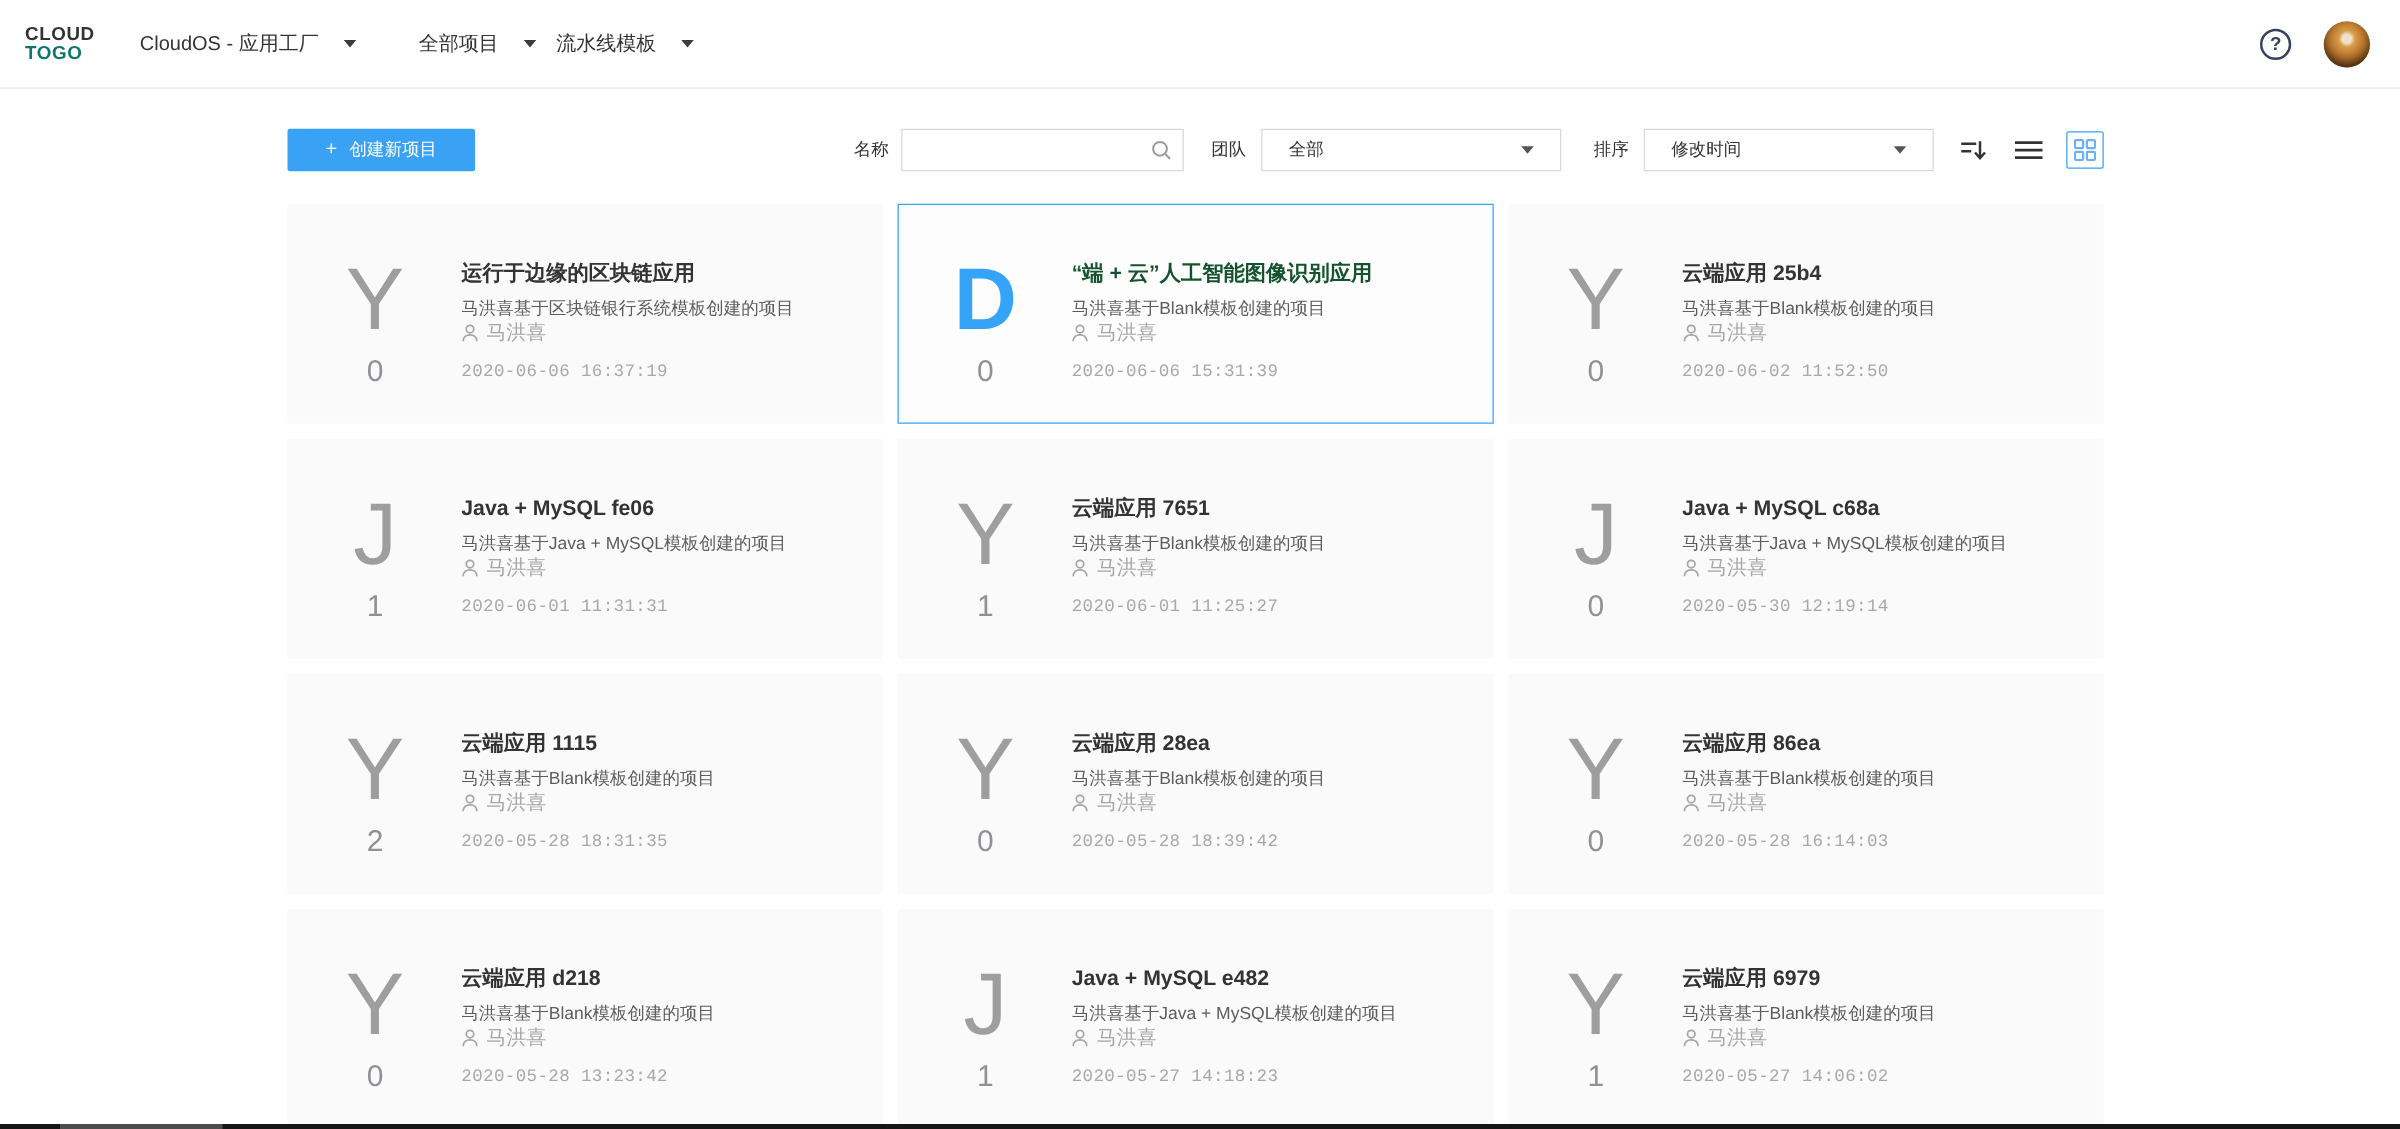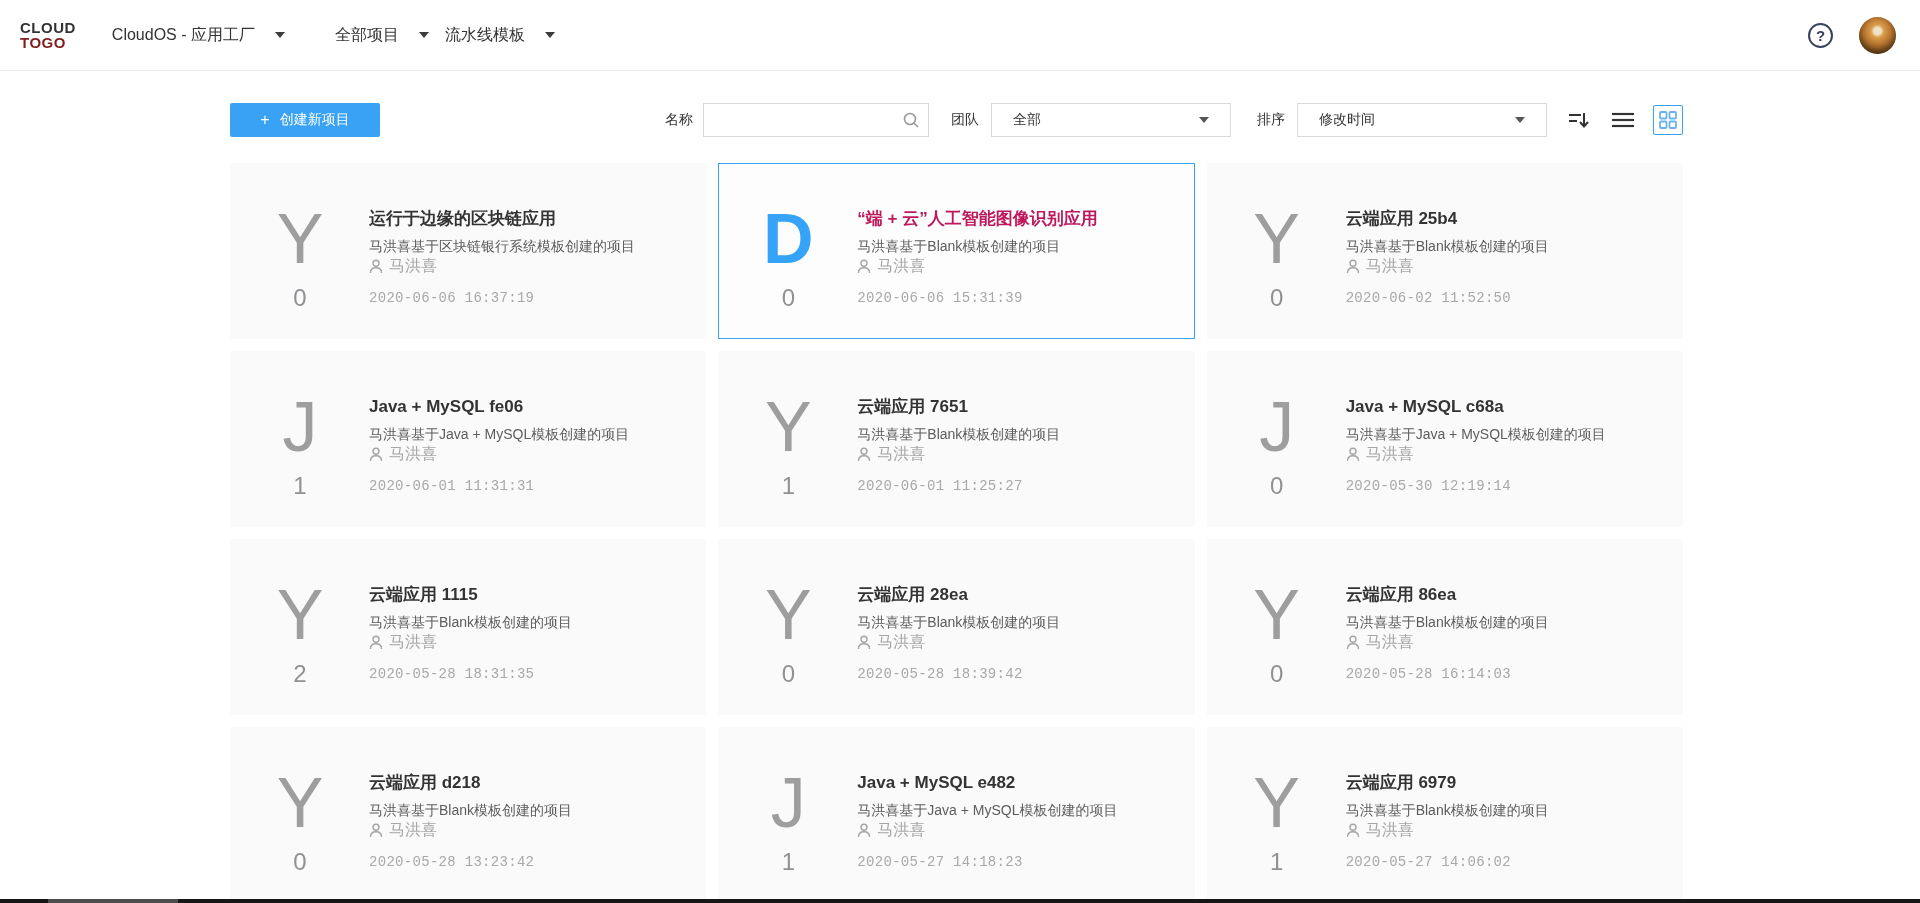--- a/index.html
+++ b/index.html
@@ -3,21 +3,21 @@
 <meta charset="utf-8">
 <style>
   * { margin:0; padding:0; box-sizing:border-box; }
   html,body { width:1920px; height:903px; background:#fff; overflow:hidden;
               font-family:"Liberation Sans","DejaVu Sans",sans-serif; color:#333; }
 
   
   .header { height:71px; background:#fff; border-bottom:1px solid #e8e8e8;
             display:flex; align-items:center; padding:0 24px 0 20px; }
   .logo { line-height:15px; font-weight:bold; font-size:15px; letter-spacing:.5px; cursor:pointer; }
-  .logo .l2 { color:#7f1d1d; }
+  .logo .l2 { color:#0f766e; }
   .nav { display:flex; align-items:center; font-size:16px; color:#333; }
   .nav-item { display:flex; align-items:center; gap:20px; cursor:pointer; }
   .nav-item.first { margin-left:36px; }
   .nav-item.second { margin-left:50px; }
   .nav-item.third { margin-left:16px; }
   .caret { width:0; height:0; border-left:5px solid transparent; border-right:5px solid transparent;
            border-top:6px solid #3c3c3c; display:inline-block; }
   .header-right { margin-left:auto; display:flex; align-items:center; gap:26px; }
   .help-icon { width:25px; height:25px; border:2px solid #39425c; border-radius:50%;
                color:#39425c; font-size:15px; font-weight:bold; display:flex;
@@ -38,21 +38,21 @@
   .lbl-name { margin-left:auto; }
   .search-box { margin-left:10px; width:226px; height:34px; border:1px solid #d9d9d9;
                 background:#fff; display:flex; align-items:center; position:relative; }
   .search-box input { border:none; outline:none; width:190px; height:30px; padding:0 10px;
                       font-size:14px; font-family:inherit; background:transparent; }
   .search-ic { position:absolute; right:8px; top:7px; }
   .select { height:34px; border:1px solid #d9d9d9; background:#fff; display:flex;
             align-items:center; justify-content:space-between; padding:0 21px;
             font-size:14px; color:#333; cursor:pointer; }
   .sel-team { width:240px; margin-left:12px; }
-  .sel-sort { width:250px; margin-left:12px; }
+  .sel-sort { width:232px; margin-left:12px; }
   .lbl-team { margin-left:22px; }
   .lbl-sort { margin-left:26px; }
   .sel-caret { width:0; height:0; border-left:5px solid transparent; border-right:5px solid transparent;
                border-top:6px solid #555; }
   .tool-ic { margin-left:20px; cursor:pointer; display:flex; align-items:center; }
   .grid-toggle { margin-left:18px; width:30px; height:30px; border:1px solid #3aa2f5;
                  border-radius:2px; display:flex; align-items:center; justify-content:center;
                  cursor:pointer; background:#fff; }
 
   
@@ -60,21 +60,21 @@
   .card { background:#fafafa; height:176px; display:flex; padding-top:44px; cursor:pointer;
           border:1px solid transparent; }
   .card.selected { background:#fdfdfd; border:1px solid #3aa2f5; }
   .card-left { width:138px; flex:0 0 138px; text-align:center; }
   .card-letter { font-size:70px; line-height:62px; color:#9e9e9e; font-weight:400; }
   .card.selected .card-letter { color:#35a3f7; font-weight:bold; }
   .card-count { margin-top:16px; font-size:24px; color:#8f9194; line-height:24px; }
   .card-body { flex:1; padding-right:20px; }
   .card-title { font-size:17px; font-weight:bold; color:#333; line-height:22px;
                 white-space:nowrap; overflow:hidden; text-overflow:ellipsis; }
-  .card.selected .card-title { color:#be185d; }
+  .card.selected .card-title { color:#14532d; }
   .card-desc { margin-top:8px; font-size:14px; color:#5c5c5c; }
   .card-owner { margin-top:0; font-size:16px; color:#a6a6a6; display:flex;
                 align-items:center; gap:6px; }
   .card-time { margin-top:13px; font-size:14px; color:#a8a8a8; letter-spacing:.3px;font-family:Liberation Mono, monospace; }
 
   
   .bottom-bar { position:fixed; left:0; bottom:0; width:1920px; height:4px; background:#161616; }
   .bottom-thumb { position:absolute; left:48px; top:0; width:130px; height:4px; background:#4d4d4d; }
 </style>
 </head>

